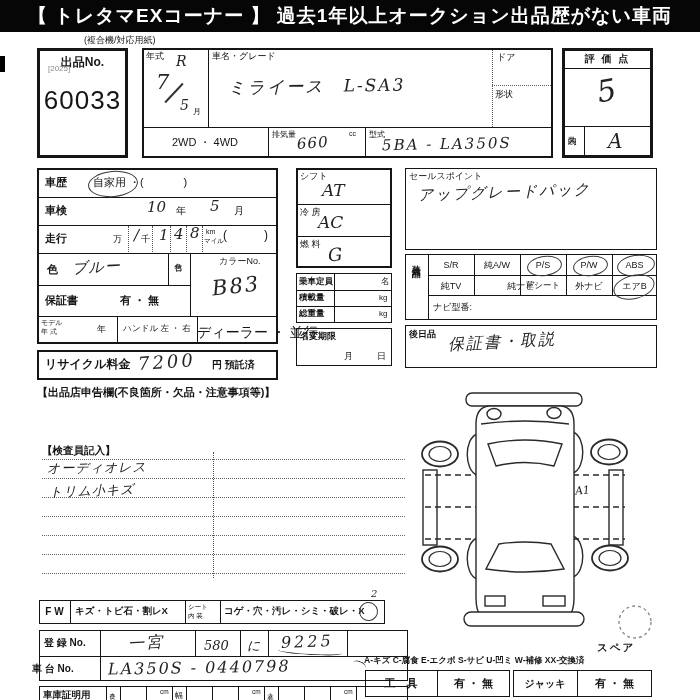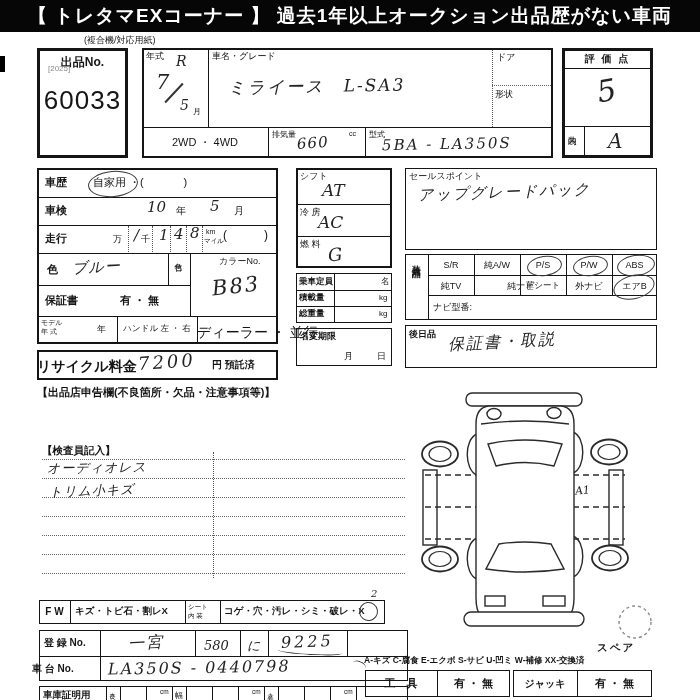--- a/index.html
+++ b/index.html
@@ -121,21 +121,21 @@
   <span class="t b" style="left:45px;top:294px;font-size:11px;">保証書</span>
   <span class="t b" style="left:120px;top:294px;font-size:11px;">有 ・ 無</span>
 
   <span class="t" style="left:41px;top:319px;font-size:7px;">モデル</span>
   <span class="t" style="left:41px;top:328px;font-size:7px;">年 式</span>
   <span class="t" style="left:97px;top:324px;font-size:9px;">年</span>
   <span class="t ctr" style="left:117px;top:324px;width:80px;font-size:8.5px;">ハンドル 左 ・ 右</span>
   <span class="t ctr" style="left:197px;top:324px;width:81px;font-size:14px;">ディーラー ・ 並行</span>
 
   <div class="box bx2" style="left:37px;top:350px;width:241px;height:30px;"></div>
-  <span class="t b" style="left:37px;top:358px;font-size:14px;">リサイクル料金</span>
+  <span class="t b" style="left:45px;top:358px;font-size:12px;">リサイクル料金</span>
   <span class="hw" style="left:138px;top:353px;font-size:18px;letter-spacing:3px;transform:rotate(-4deg);">7200</span>
   <span class="t b" style="left:212px;top:359px;font-size:10px;">円 預託済</span>
 
   <span class="t b" style="left:37px;top:386px;font-size:11px;">【出品店申告欄(不良箇所・欠品・注意事項等)】</span>
 
   <div class="box bx2" style="left:296px;top:168px;width:96px;height:100px;"></div>
   <div class="hl" style="left:296px;top:204px;width:96px;"></div>
   <div class="hl" style="left:296px;top:236px;width:96px;"></div>
   <span class="t" style="left:300px;top:171px;font-size:9px;">シフト</span>
   <span class="hw" style="left:322px;top:182px;font-size:17px;">AT</span>

